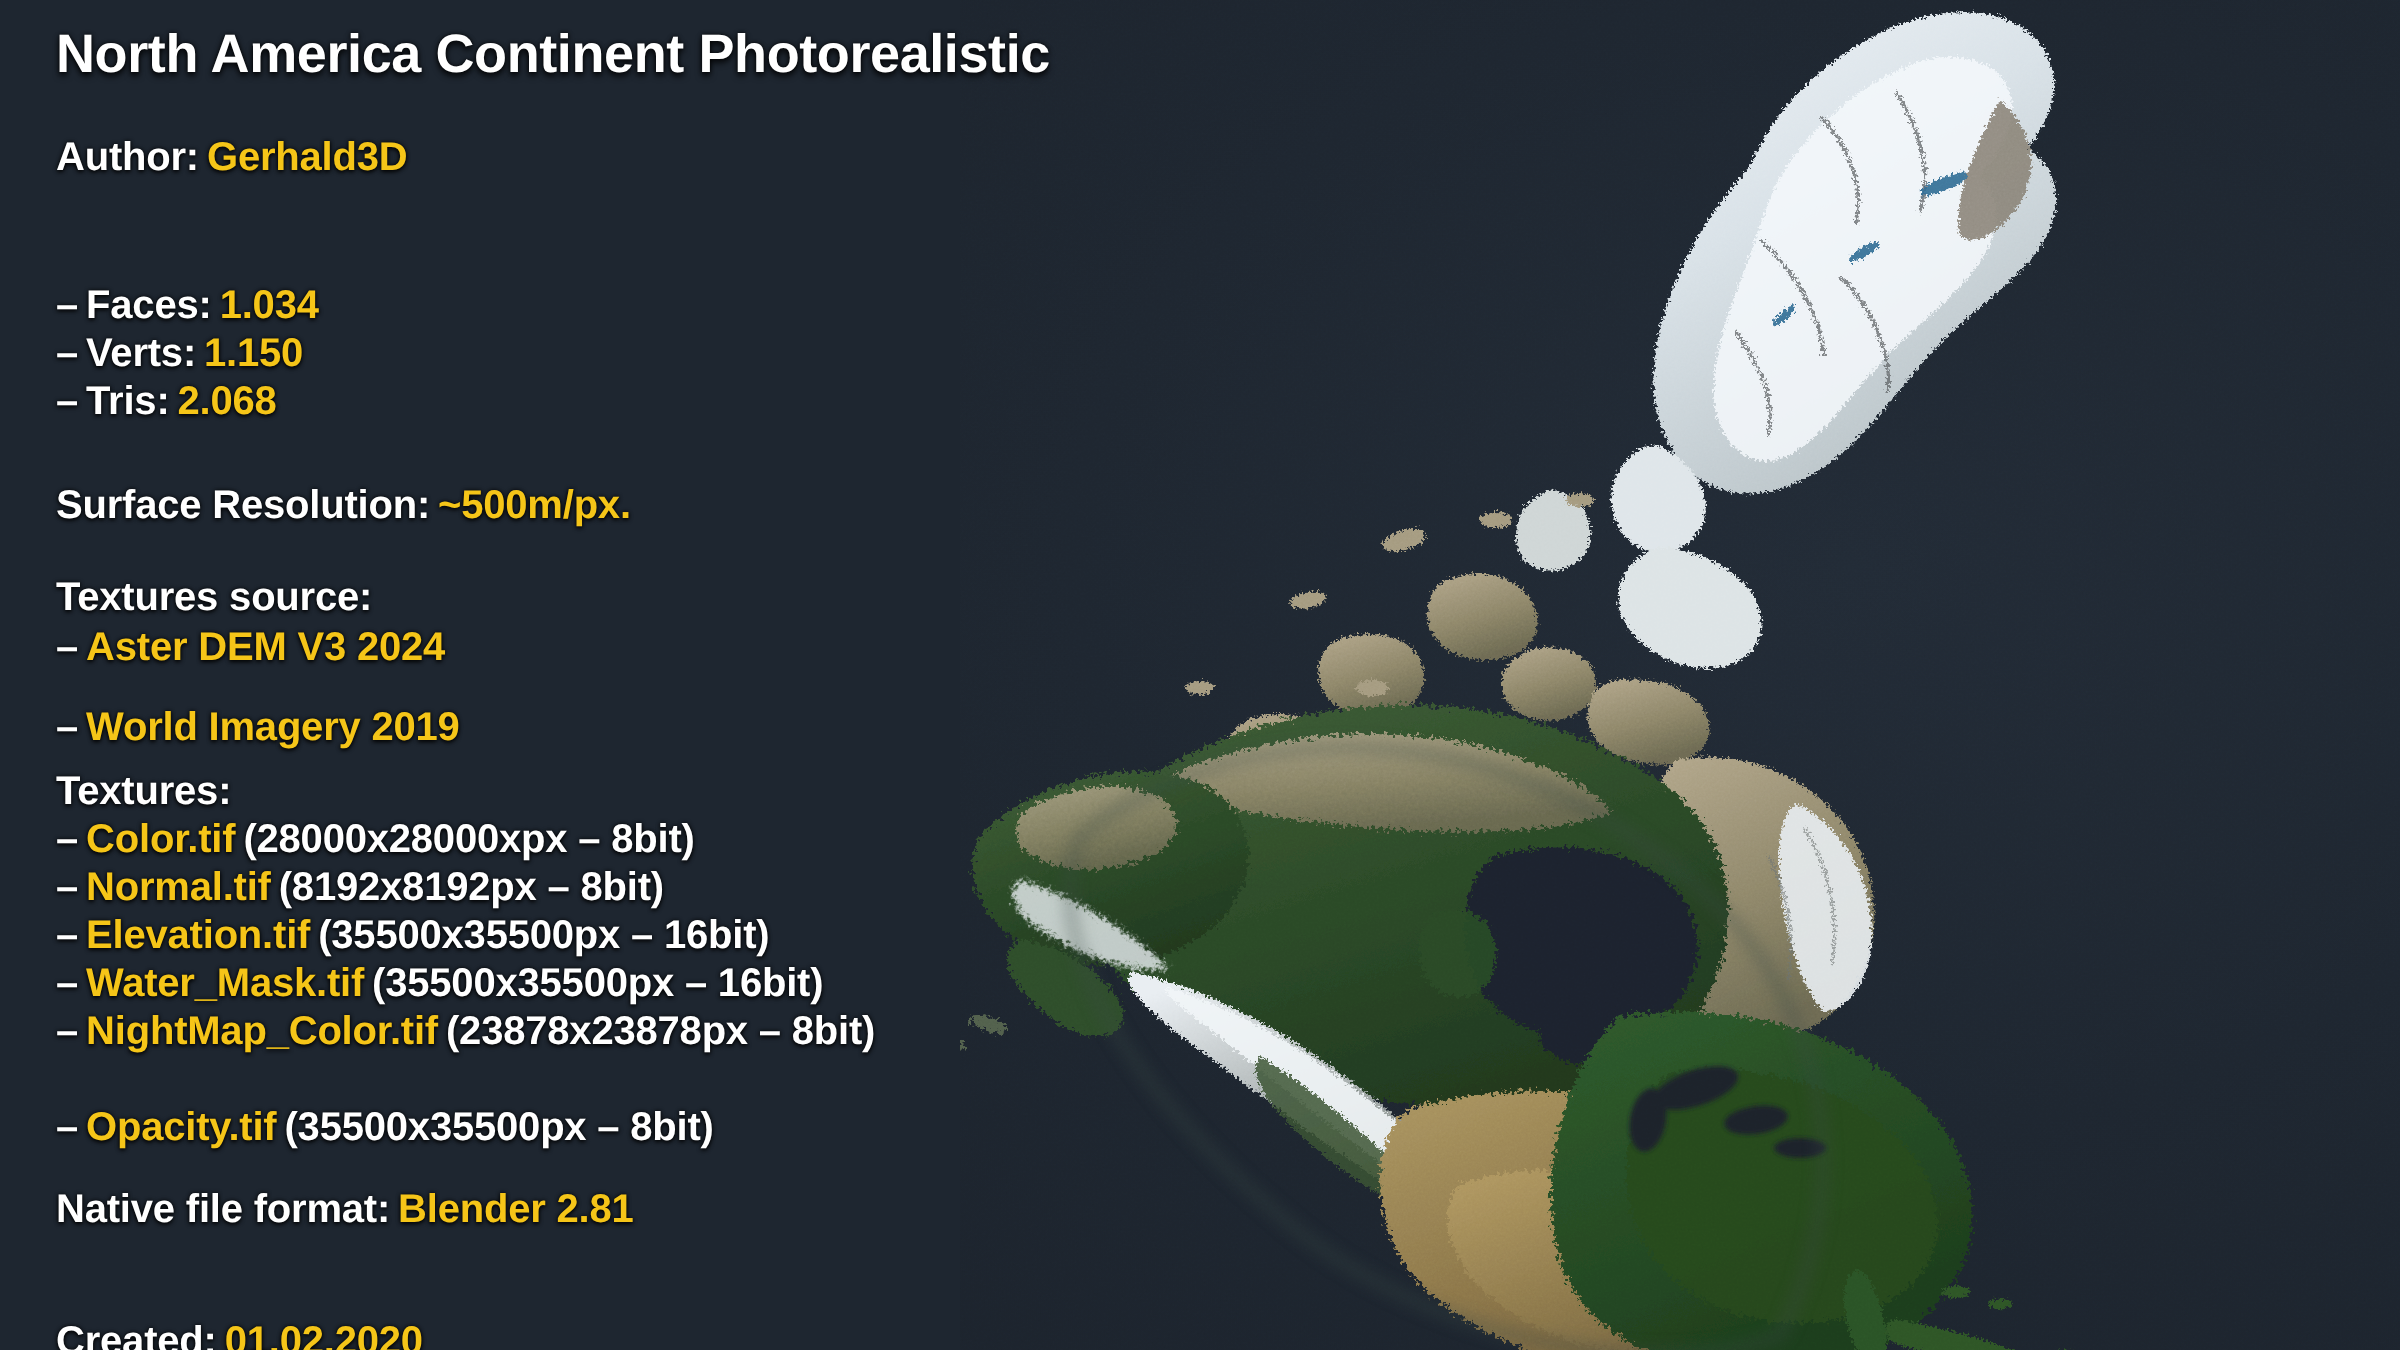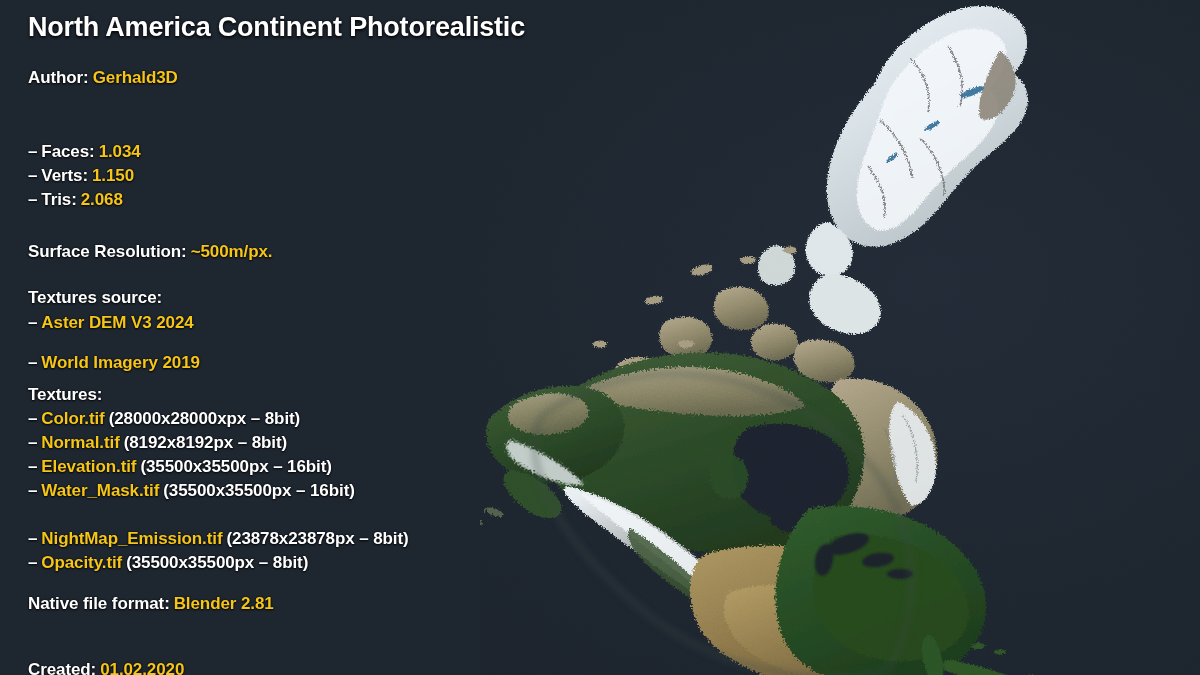--- a/index.html
+++ b/index.html
@@ -28,21 +28,21 @@
   .title{
     position:absolute;left:28px;top:12px;
     font-size:27px;font-weight:bold;color:#ffffff;
     letter-spacing:-0.2px;
     text-shadow:0 2px 3px rgba(0,0,0,.75), 0 0 2px rgba(0,0,0,.9);
     font-stretch:condensed;
     white-space:nowrap;
   }
   .line{
     position:absolute;left:28px;
-    font-size:17px;font-weight:bold;color:#ffffff;
+    font-size:20px;font-weight:bold;color:#ffffff;
     text-shadow:0 1px 2px rgba(0,0,0,.8), 0 0 2px rgba(0,0,0,.85);
     white-space:nowrap;
     letter-spacing:-0.1px;
   }
   .line .v{color:#f5c518;}
   .line .dash{color:#ffffff;}
   .spacer{display:inline-block;width:4px;}
 </style>
 </head>
 <body>
@@ -336,22 +336,22 @@
     </div>
     <div class="line" style="top:433px;">
       <span class="dash">–</span><span class="spacer"></span><span class="v">Normal.tif</span><span class="spacer"></span><span>(8192x8192px – 8bit)</span>
     </div>
     <div class="line" style="top:457px;">
       <span class="dash">–</span><span class="spacer"></span><span class="v">Elevation.tif</span><span class="spacer"></span><span>(35500x35500px  – 16bit)</span>
     </div>
     <div class="line" style="top:481px;">
       <span class="dash">–</span><span class="spacer"></span><span class="v">Water_Mask.tif</span><span class="spacer"></span><span>(35500x35500px  – 16bit)</span>
     </div>
-    <div class="line" style="top:529px;">
-      <span class="dash">–</span><span class="spacer"></span><span class="v">NightMap_Emission.tif</span><span class="spacer"></span><span>(23878x23878px  – 8bit)</span>
+    <div class="line" style="top:505px;">
+      <span class="dash">–</span><span class="spacer"></span><span class="v">NightMap_Color.tif</span><span class="spacer"></span><span>(23878x23878px  – 8bit)</span>
     </div>
     <div class="line" style="top:553px;">
       <span class="dash">–</span><span class="spacer"></span><span class="v">Opacity.tif</span><span class="spacer"></span><span>(35500x35500px  – 8bit)</span>
     </div>
 
     <div class="line" style="top:594px;">
       <span>Native file format:</span><span class="spacer"></span><span class="v">Blender 2.81</span>
     </div>
 
     <div class="line" style="top:660px;">

